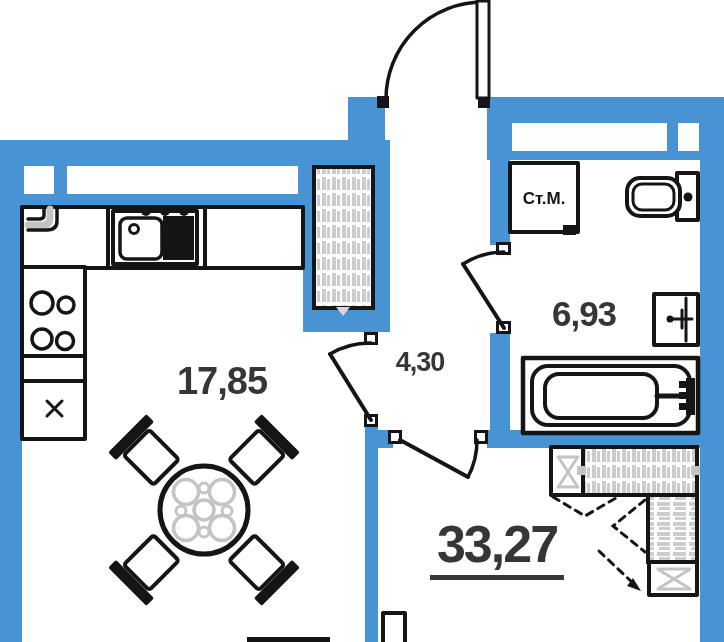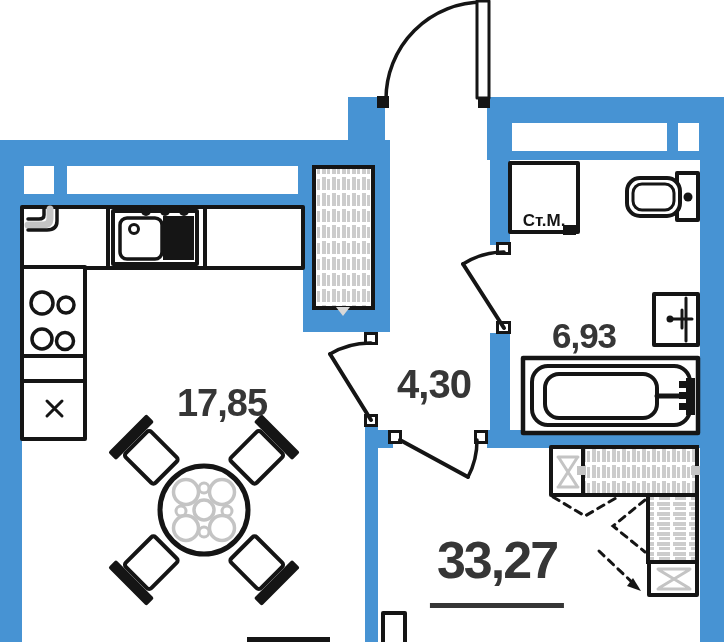--- a/index.html
+++ b/index.html
@@ -8,24 +8,24 @@
   }
   html,body{margin:0;padding:0;background:var(--color-background,#fff);}
   .plan{position:relative;width:724px;height:642px;background:var(--color-background,#fff);
         overflow:hidden;font-family:"Liberation Sans",sans-serif;}
   .wall{position:absolute;background:var(--color-wall,#4793D3);}
   .slot{position:absolute;background:var(--color-background,#fff);}
   .jamb{position:absolute;background:var(--color-outline,#151515);}
   .jamb.open{background:#fff;border:3px solid var(--color-outline,#151515);box-sizing:border-box;}
   .gfx{position:absolute;left:0;top:0;}
   .lbl{position:absolute;transform:translate(-50%,-50%);font-weight:bold;
-       color:var(--color-text,#363636);letter-spacing:-1px;white-space:nowrap;line-height:1;margin-top:22px;}
+       color:var(--color-text,#363636);letter-spacing:-1px;white-space:nowrap;line-height:1;}
   .lbl.small{letter-spacing:0;color:var(--color-outline,#151515);}
   .lbl.total span{display:inline-block;border-bottom:5px solid var(--color-text,#363636);
-       padding:0 7px 17px;letter-spacing:-2px;}
+       padding:0 7px 5px;letter-spacing:-2px;}
   
   .ks{stroke:var(--color-outline,#151515);fill:none;stroke-linecap:round;stroke-linejoin:round;}
   .kw{stroke:var(--color-outline,#151515);fill:#ffffff;stroke-linejoin:round;}
   .kf{fill:var(--color-outline,#151515);stroke:none;}
   .gs{stroke:var(--color-furniture-gray,#c4c4c4);fill:none;stroke-linecap:round;}
   .dash{stroke:var(--color-outline,#151515);fill:none;stroke-width:3;stroke-dasharray:7 6;stroke-linecap:round;}
 </style>
 </head>
 <body>
 
@@ -209,20 +209,20 @@
       <path class="dash" d="M645,500 L613,526 L645,552"></path>
       <path class="dash" d="M599,551 L635,585"></path>
       <polygon class="kf" points="641,591 627,586 633,578"></polygon>
     </g>
 
     <rect class="kw" stroke-width="4" x="383" y="613" width="22" height="34"></rect>
     <rect class="kf" x="247" y="637" width="83" height="5"></rect>
   </svg>
 
   <div class="lbl" style="left:222px;top:381px;font-size:38px">17,85</div>
-  <div class="lbl" style="left:434px;top:362px;font-size:40px">4,30</div>
+  <div class="lbl" style="left:420px;top:362px;font-size:27px">4,30</div>
   <div class="lbl" style="left:584px;top:313px;font-size:35px">6,93</div>
   <div class="lbl small" style="left:544px;top:198px;font-size:17px">Ст.М.</div>
   <div class="lbl total" style="left:497px;top:549px;font-size:52px">
     <span>33,27</span>
   </div>
 
 </div>
 
 </body></html>

